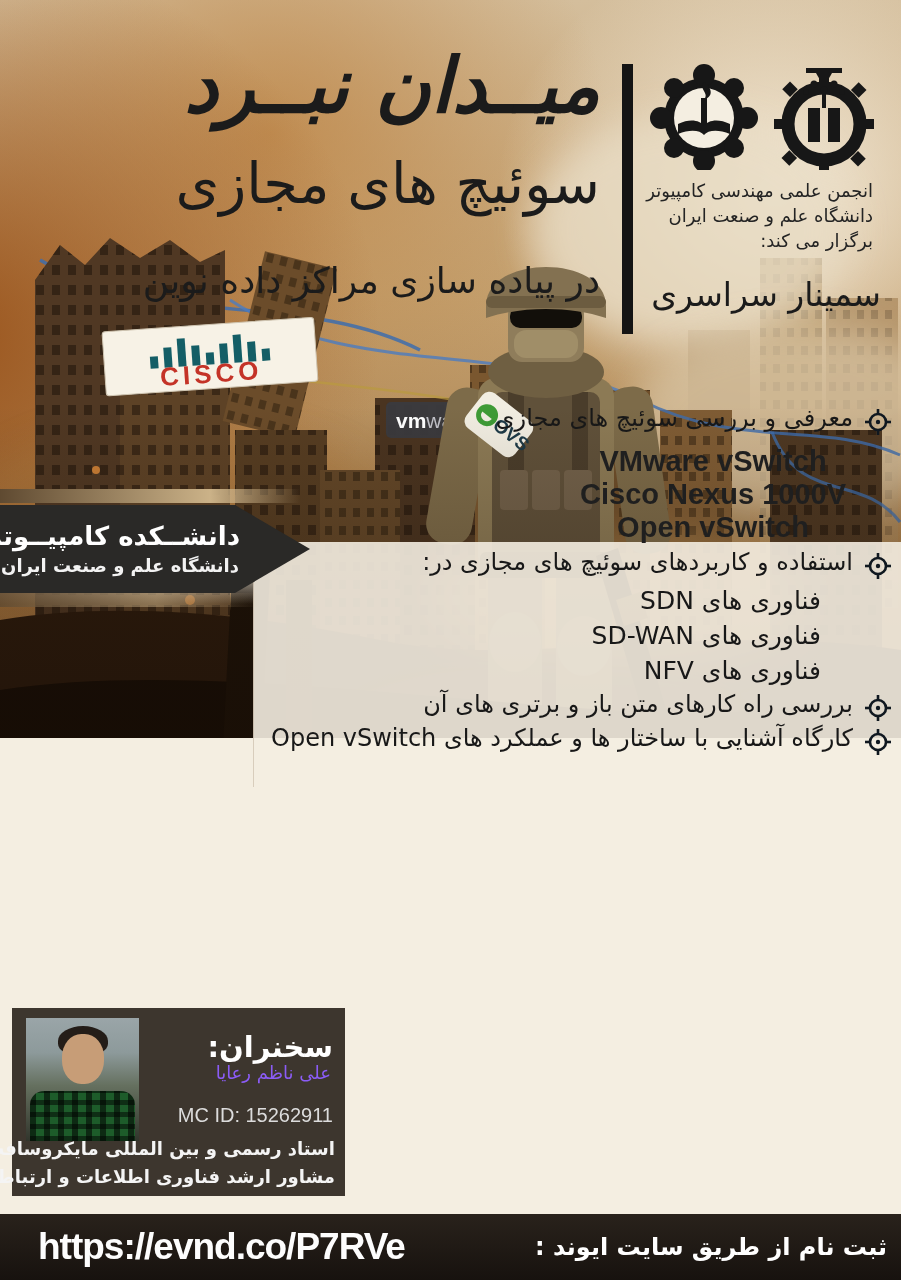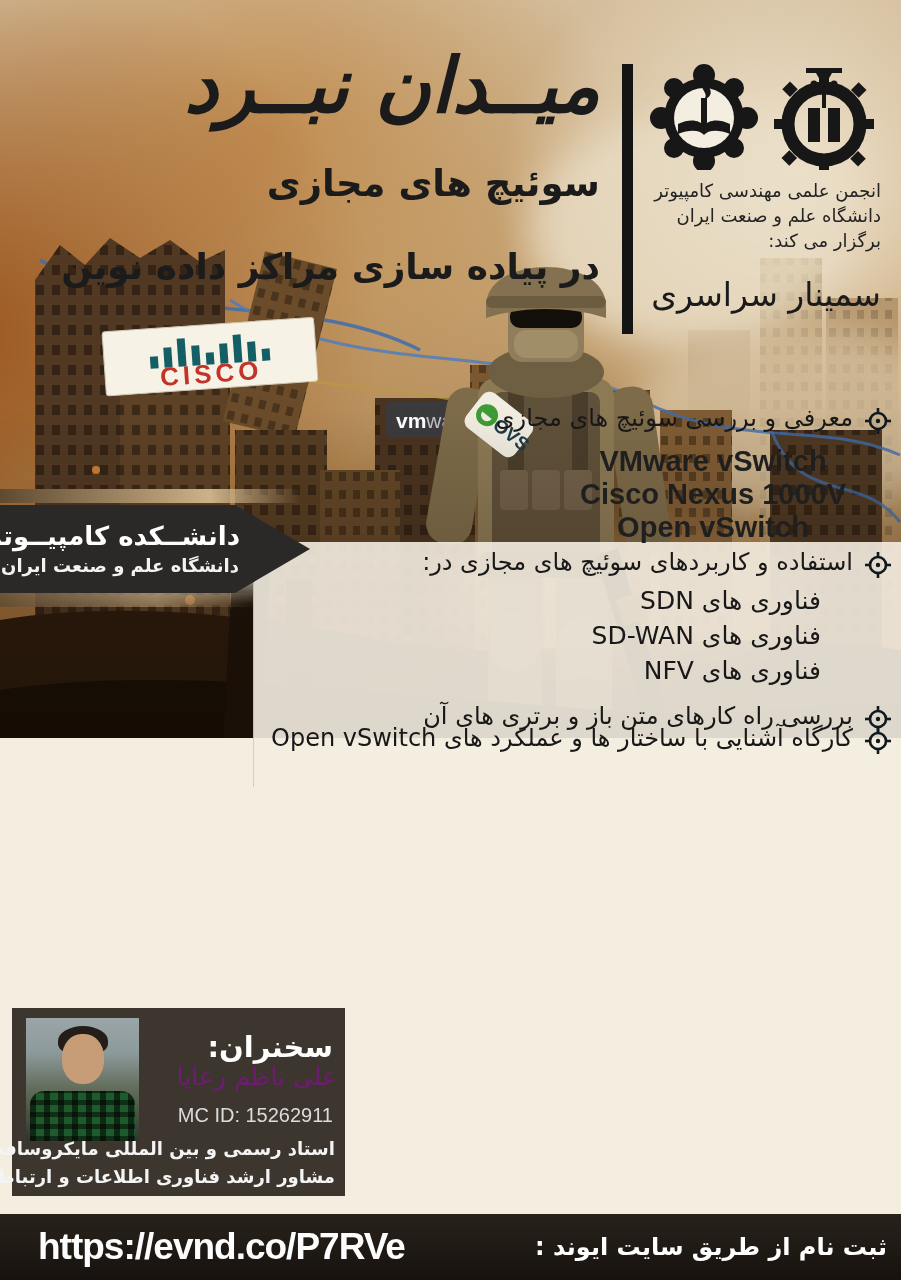--- a/index.html
+++ b/index.html
@@ -25,63 +25,63 @@
   }
   .scene { position:absolute; inset:0; }
   
   .panel-right { position:absolute; left:253px; top:542px; width:648px; height:245px;
     background:rgba(244,237,225,.9); border-left:1px solid rgba(120,90,60,.22); z-index:2; }
   .left-fade { position:absolute; left:0; top:542px; width:253px; height:62px; z-index:2;
     background:linear-gradient(180deg, #f4eee1 0%, #f4eee1 32%, rgba(244,238,225,0) 100%); }
   
   .title { position:absolute; left:0; top:30px; width:600px; text-align:right; direction:rtl; z-index:3; }
   .title .t1 { font-size:76px; font-weight:bold; line-height:112px; white-space:nowrap;font-style:italic; }
-  .title .t2 { font-size:37px; font-weight:bold; line-height:84px; white-space:nowrap; }
-  .title .t3 { font-size:36px; font-weight:bold; line-height:54px; margin-top:14px; white-space:nowrap; }
+  .title .t2 { font-size:56px; font-weight:normal; line-height:84px; white-space:nowrap; }
+  .title .t3 { font-size:36px; font-weight:normal; line-height:54px; margin-top:28px; white-space:nowrap; }
   .vbar { position:absolute; left:622px; top:64px; width:11px; height:270px; background:#141414; z-index:3; }
   .orgblock { position:absolute; left:633px; top:58px; width:268px; direction:rtl; z-index:3; }
   .logos { display:flex; justify-content:center; align-items:flex-start; gap:8px; padding-right:6px; }
-  .orgtext { margin-top:8px; padding-right:20px; text-align:right; font-size:18px; line-height:25px; color:#242424; }
+  .orgtext { margin-top:8px; padding-right:28px; text-align:right; font-size:18px; line-height:25px; color:#242424; }
   .seminar { margin-top:22px; padding-right:20px; text-align:right; font-size:33px; font-weight:normal; white-space:nowrap; }
   
   .ribbon-green { position:absolute; left:0; top:372px; width:335px; height:116px; background:#2f9d3c; z-index:5;
     clip-path:polygon(0 0, 255px 0, 335px 58px, 255px 116px, 0 116px);
     display:flex; flex-direction:column; justify-content:center; }
   .ribbon-green .rt { width:255px; text-align:center; color:#fff; font-weight:bold; font-size:29px; line-height:44px; direction:rtl; white-space:nowrap; }
   .shadow-band { position:absolute; left:0; top:489px; width:300px; height:14px; z-index:5;
     background:linear-gradient(90deg, #5f4a31 0%, #cbb288 70%, rgba(203,178,136,0) 100%); }
   .ribbon-black { position:absolute; left:0; top:505px; width:310px; height:88px; background:#2a2927; z-index:5;
     clip-path:polygon(0 0, 235px 0, 310px 44px, 235px 88px, 0 88px);
     display:flex; flex-direction:column; justify-content:center; }
   .ribbon-black .rb1 { width:240px; text-align:center; color:#fff; font-weight:bold; font-size:26px; line-height:34px; direction:rtl; white-space:nowrap; }
   .ribbon-black .rb2 { width:240px; text-align:center; color:#f2f2f2; font-weight:bold; font-size:18px; line-height:26px; direction:rtl; white-space:nowrap; }
   .shadow-band2 { position:absolute; left:0; top:593px; width:260px; height:14px; z-index:5;
     background:linear-gradient(90deg, rgba(95,74,49,.8) 0%, rgba(203,178,136,.5) 60%, rgba(203,178,136,0) 100%); }
   
   .agenda { position:absolute; left:253px; top:395px; width:648px; height:380px; direction:rtl; z-index:6; }
-  .aitem { position:absolute; right:10px; display:flex; align-items:center; gap:12px; direction:rtl;
+  .aitem { position:absolute; right:10px; display:flex; align-items:flex-end; gap:12px; direction:rtl;
     font-size:24px; line-height:34px; color:#181818; white-space:nowrap; }
   .aitem svg { flex:0 0 auto; margin-top:5px; }
-  .a1 { top:6px; } .a2 { top:150px; } .a3 { top:304px;margin-left:40px; } .a4 { top:326px; }
+  .a1 { top:6px; } .a2 { top:150px; } .a3 { top:292px;margin-left:40px; } .a4 { top:326px; }
   .sub-en { position:absolute; top:50px; left:280px; width:360px; text-align:center; direction:ltr;
     font-family:"Liberation Sans", sans-serif; font-weight:600; font-size:29px; line-height:33px; color:#1f1f1f; }
   .sub-fa { position:absolute; top:188px; right:80px; text-align:right; font-size:25px; line-height:35px; color:#181818; white-space:nowrap; }
   
   .speaker { position:absolute; left:12px; top:1008px; width:333px; height:188px;
     background:rgba(33,26,20,.87); z-index:6; direction:rtl; }
   .sp-photo { position:absolute; left:14px; top:10px; width:113px; height:123px; overflow:hidden;
     background:linear-gradient(180deg,#9aa5a8 0%, #8d9a9b 28%, #65705f 55%, #31352c 100%); }
   .sp-photo .hair { position:absolute; left:32px; top:8px; width:50px; height:30px; border-radius:50% 50% 42% 42%; background:#241d18; }
   .sp-photo .head { position:absolute; left:36px; top:16px; width:42px; height:50px; border-radius:46%; background:#c79d77; }
   .sp-photo .shirt { position:absolute; bottom:0; left:4px; width:105px; height:50px; border-radius:14px 14px 0 0;
     background-color:#1d5c2a;
     background-image:repeating-linear-gradient(90deg, rgba(0,0,0,.55) 0 6px, rgba(0,0,0,0) 6px 14px),
                      repeating-linear-gradient(0deg, rgba(0,0,0,.5) 0 5px, rgba(0,0,0,0) 5px 12px); }
   .sp-title { position:absolute; right:12px; top:22px; color:#fff; font-weight:bold; font-size:29px; white-space:nowrap; }
-  .sp-name  { position:absolute; right:8px; top:54px; color:#701a75; font-size:25px; white-space:nowrap; }
+  .sp-name  { position:absolute; right:14px; top:54px; color:#8b5cf6; font-size:18px; white-space:nowrap; }
   .sp-id    { position:absolute; right:12px; top:96px; color:#dcdcdc; font-size:20px; direction:ltr; white-space:nowrap;
     font-family:"Liberation Sans", sans-serif; }
   .sp-l1 { position:absolute; right:10px; top:130px; width:315px; text-align:right; color:#f4f4f4; font-weight:bold; font-size:18px; white-space:nowrap; }
   .sp-l2 { position:absolute; right:10px; top:158px; width:315px; text-align:right; color:#f4f4f4; font-weight:bold; font-size:18px; white-space:nowrap; }
   
   .bottombar { position:absolute; left:0; top:1214px; width:901px; height:66px; z-index:7;
     background:linear-gradient(180deg, rgba(19,12,6,.9), rgba(11,6,3,.95));
     display:flex; align-items:center; justify-content:space-between; padding:0 14px 0 38px; }
   .url { font-family:"Liberation Sans", sans-serif; font-weight:bold; font-size:37px; color:#fdfdfd; letter-spacing:-1px; }
   .register { direction:rtl; color:#ffffff; font-weight:bold; font-size:24px; white-space:nowrap; }

